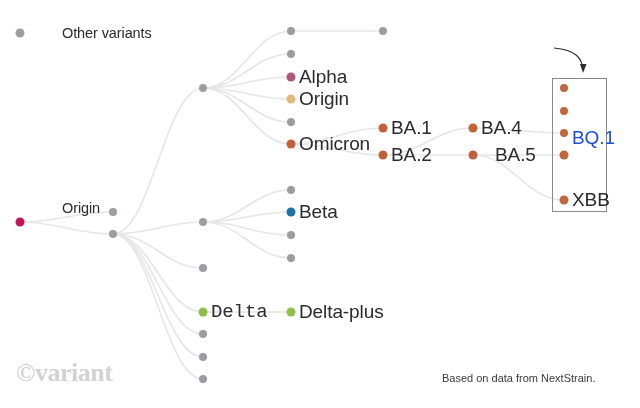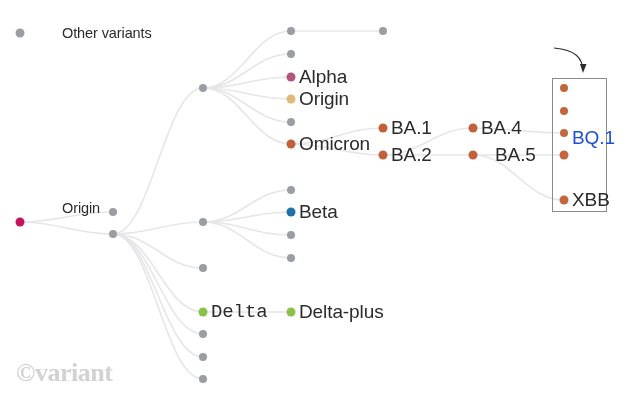--- a/index.html
+++ b/index.html
@@ -165,14 +165,15 @@
       <div class="node small" style="left: 564px; top: 133px; background: rgb(196, 102, 61);"></div>
       <div class="node" style="left: 564px; top: 155px; background: rgb(196, 102, 61);"></div>
       <div class="label" style="left: 572px; top: 138px; color: #1d4ed8;">BQ.1</div>
       <div class="node" style="left: 564px; top: 200px; background: rgb(196, 102, 61);"></div>
       <div class="label" style="left: 572px; top: 200px; color: rgb(43, 43, 43);">XBB</div>
     </div>
 
 
   <div class="nature-logo" style="left:16px; top:358px;">©variant</div>
 
+  <div class="credit" style="left:442px; top:372px;">Based on data from NextStrain.</div>
 
 </div>
 
 </body></html>

